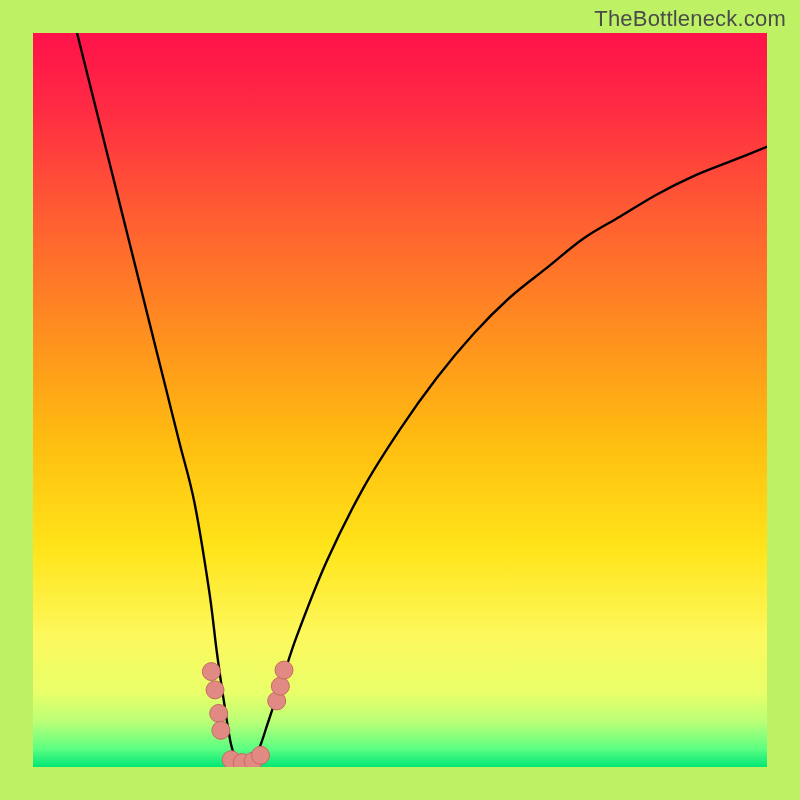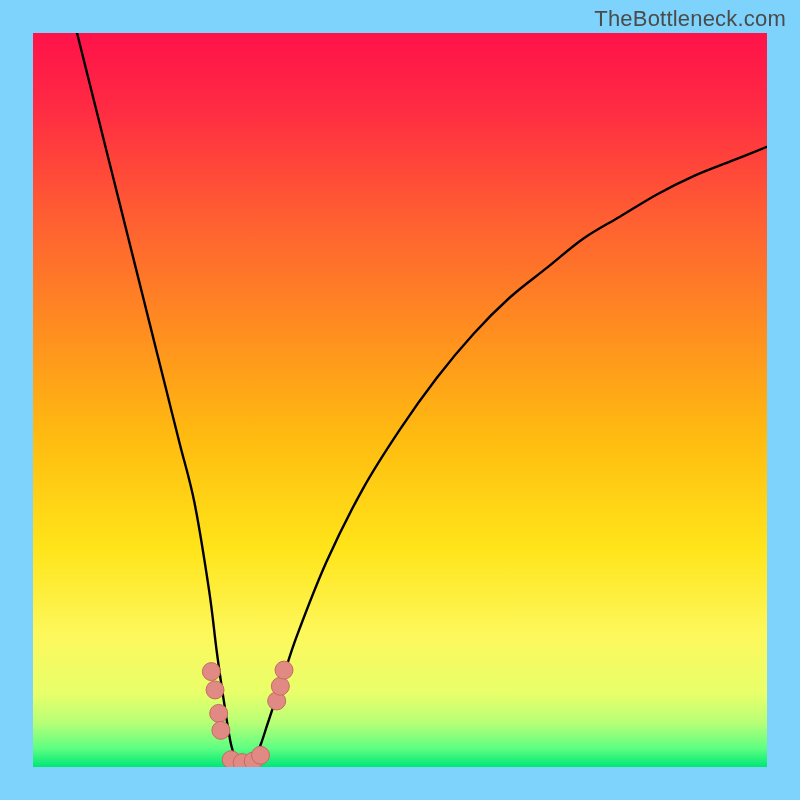--- a/index.html
+++ b/index.html
@@ -10,21 +10,21 @@
     background: #000;
     overflow: hidden;
     font-family: Arial, Helvetica, sans-serif;
   }
   .frame {
     position: absolute;
     left: 0;
     top: 0;
     width: 800px;
     height: 800px;
-    background: #7dd3fc;
+    background: #bef264;
     text-align: right;
   }
   .plot-area {
     position: absolute;
     left: 33px;
     top: 33px;
     width: 734px;
     height: 734px;
     overflow: hidden;
   }

